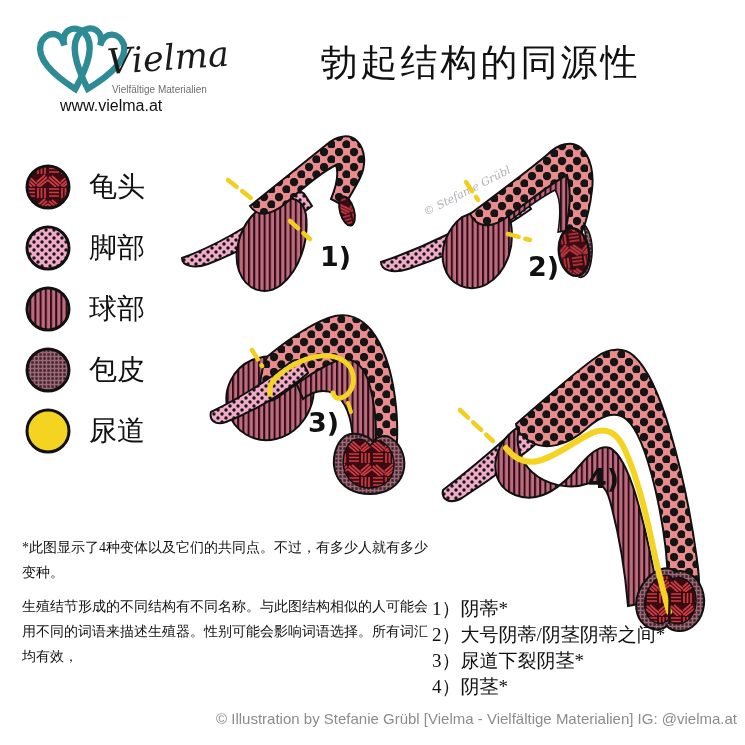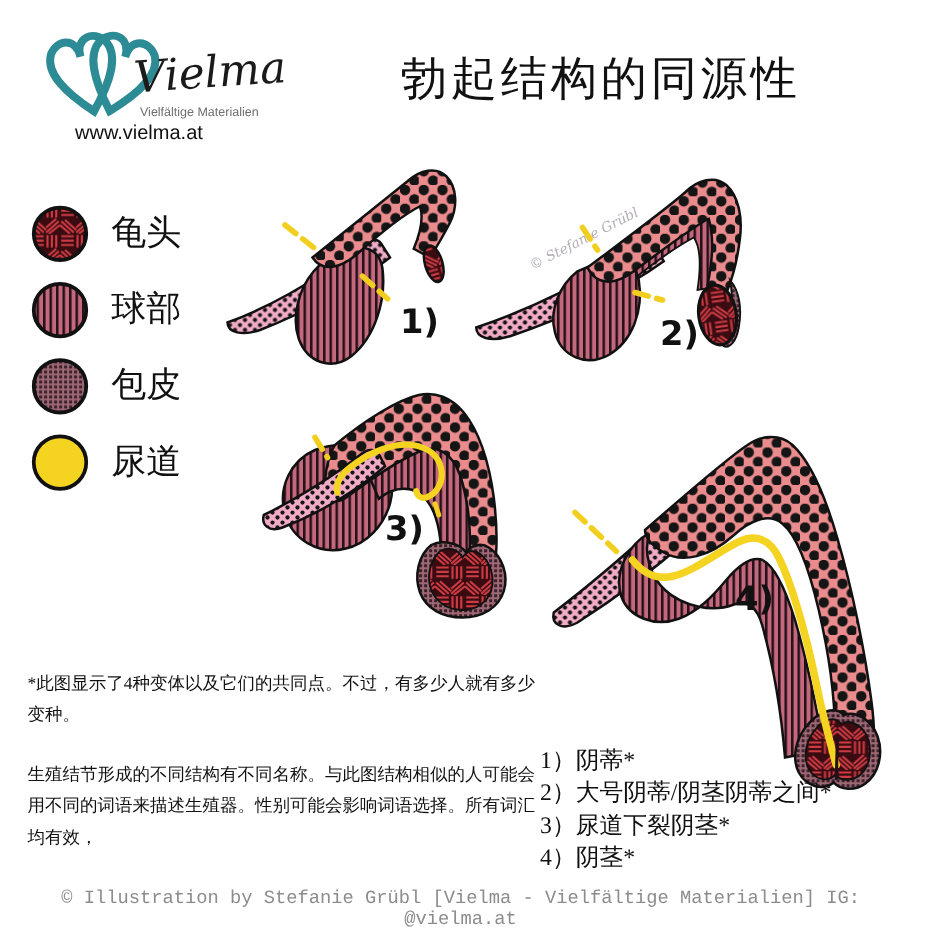--- a/index.html
+++ b/index.html
@@ -10,24 +10,24 @@
   .title{left:248px;top:38px;width:465px;text-align:center;font-size:37px;
          letter-spacing:3px;font-weight:400;}
   
   .legend{left:24px;top:163px;display:flex;flex-direction:column;gap:13px;}
   .legend-row{display:flex;align-items:center;}
   .legend-row svg{flex:0 0 auto;}
   .legend-label{margin-left:17px;font-size:28px;line-height:1;text-align:right;}
   
   .notes{left:22px;top:535px;width:412px;font-size:14px;line-height:25px;}
   .notes p{margin:0;}
-  .notes p + p{margin-top:23px;}
+  .notes p + p{margin-top:9px;}
   .namelist{left:432px;top:596px;font-size:19px;line-height:26px;}
-  .credit{left:0;top:710px;width:737px;text-align:center;color:#8c8c8c;
-          font-size:15px;font-family:Liberation Mono, monospace;}
+  .credit{left:0;top:710px;width:737px;text-align:right;color:#8c8c8c;
+          font-size:15px;font-family:Liberation Sans, sans-serif;}
   
   .fig{position:absolute;overflow:visible;}
   .fig-num{font-family:"DejaVu Sans","Liberation Sans",sans-serif;font-weight:700;
            font-size:27px;fill:#111;}
   .wm{font-family:"DejaVu Serif","Liberation Serif",serif;font-style:italic;
       font-size:11px;fill:#b3aeb6;}
   .outline{stroke:#111;stroke-width:2;}
   .dashline{stroke:#f2cf1e;stroke-width:4.5;fill:none;stroke-dasharray:11 7;stroke-linecap:round;}
   .urethra{stroke:#f4d321;stroke-width:6;fill:none;stroke-linecap:round;}
   
@@ -86,20 +86,26 @@
   </svg>
 
   <div class="abs title">勃起结构的同源性</div>
 
   <div class="abs legend">
     <div class="legend-row">
       <svg width="48" height="48">
           <circle cx="24" cy="24" r="21" fill="url(#pat-glans)" stroke="#111" stroke-width="3"></circle>
         </svg>
       <span class="legend-label">龟头</span>
+    </div>
+    <div class="legend-row">
+      <svg width="48" height="48">
+          <circle cx="24" cy="24" r="21" fill="url(#pat-crura)" stroke="#111" stroke-width="3"></circle>
+        </svg>
+      <span class="legend-label">脚部</span>
     </div>
     <div class="legend-row">
       <svg width="48" height="48">
           <circle cx="24" cy="24" r="21" fill="url(#pat-bulb)" stroke="#111" stroke-width="3"></circle>
         </svg>
       <span class="legend-label">球部</span>
     </div>
     <div class="legend-row">
       <svg width="48" height="48">
           <circle cx="24" cy="24" r="21" fill="url(#pat-foreskin)" stroke="#111" stroke-width="3"></circle>

